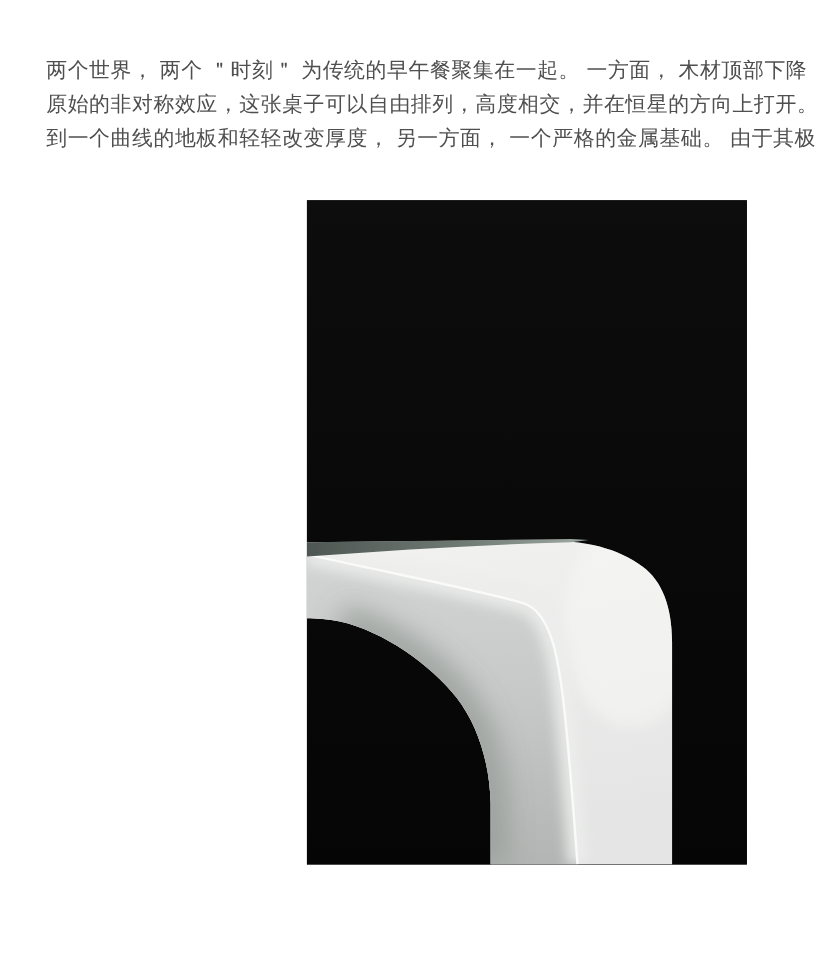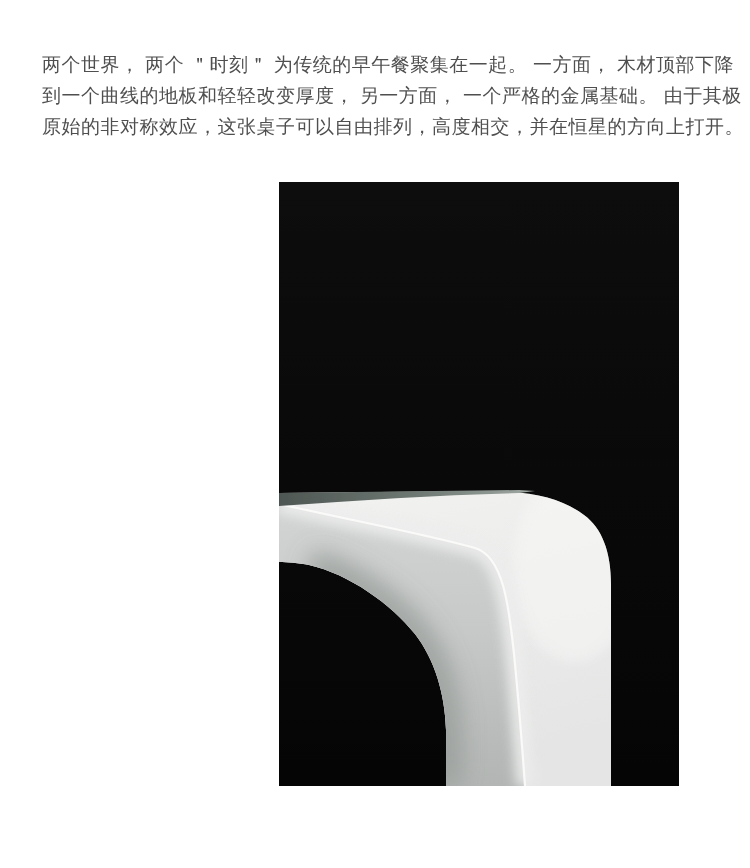--- a/index.html
+++ b/index.html
@@ -49,22 +49,22 @@
     height: 604px;
   }
 </style>
 </head>
 <body>
 
 <div class="page">
 
   <div class="intro">
     <p class="line">两个世界， 两个 ＂时刻＂ 为传统的早午餐聚集在一起。 一方面， 木材顶部下降</p>
+    <p class="line">原始的非对称效应，这张桌子可以自由排列，高度相交，并在恒星的方向上打开。</p>
     <p class="line">到一个曲线的地板和轻轻改变厚度， 另一方面， 一个严格的金属基础。 由于其极</p>
-    <p class="line">原始的非对称效应，这张桌子可以自由排列，高度相交，并在恒星的方向上打开。</p>
   </div>
 
   <figure class="photo" aria-label="黑色背景上白色圆角桌面与桌腿转角特写">
     <svg viewBox="0 0 400 604" xmlns="http://www.w3.org/2000/svg" aria-hidden="true">
       <defs>
         <linearGradient id="gBg" x1="0" y1="0" x2="0" y2="1">
           <stop offset="0" stop-color="#0d0d0d"></stop>
           <stop offset="1" stop-color="#050505"></stop>
         </linearGradient>
         <linearGradient id="gBase" x1="0" y1="0" x2="0.25" y2="1">

